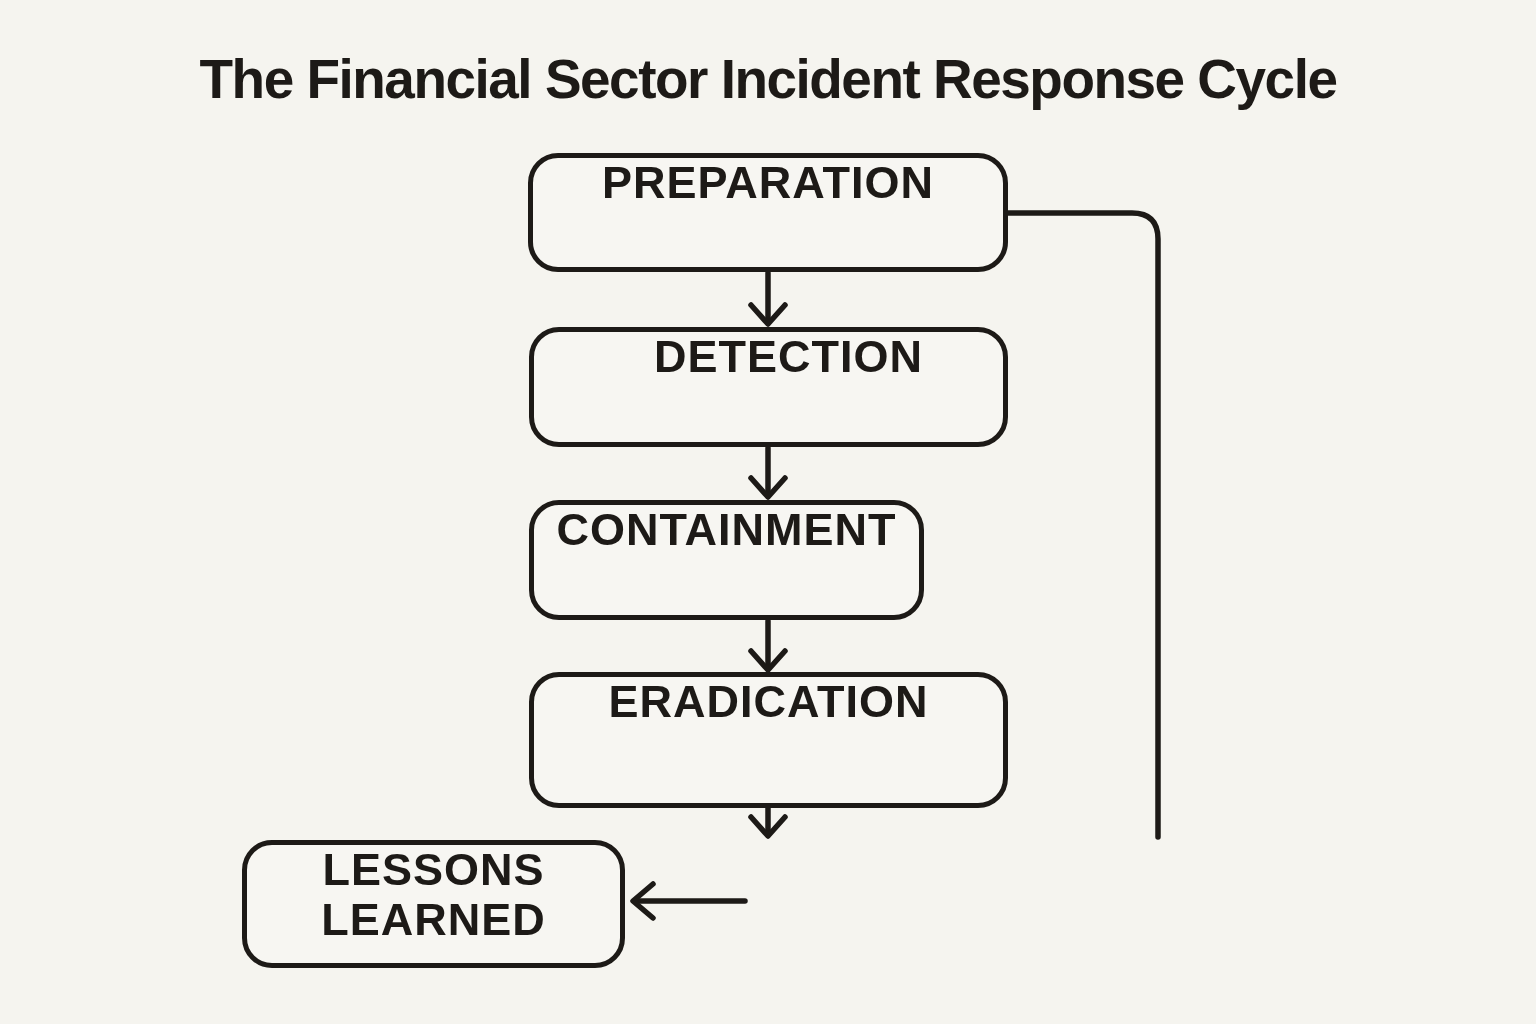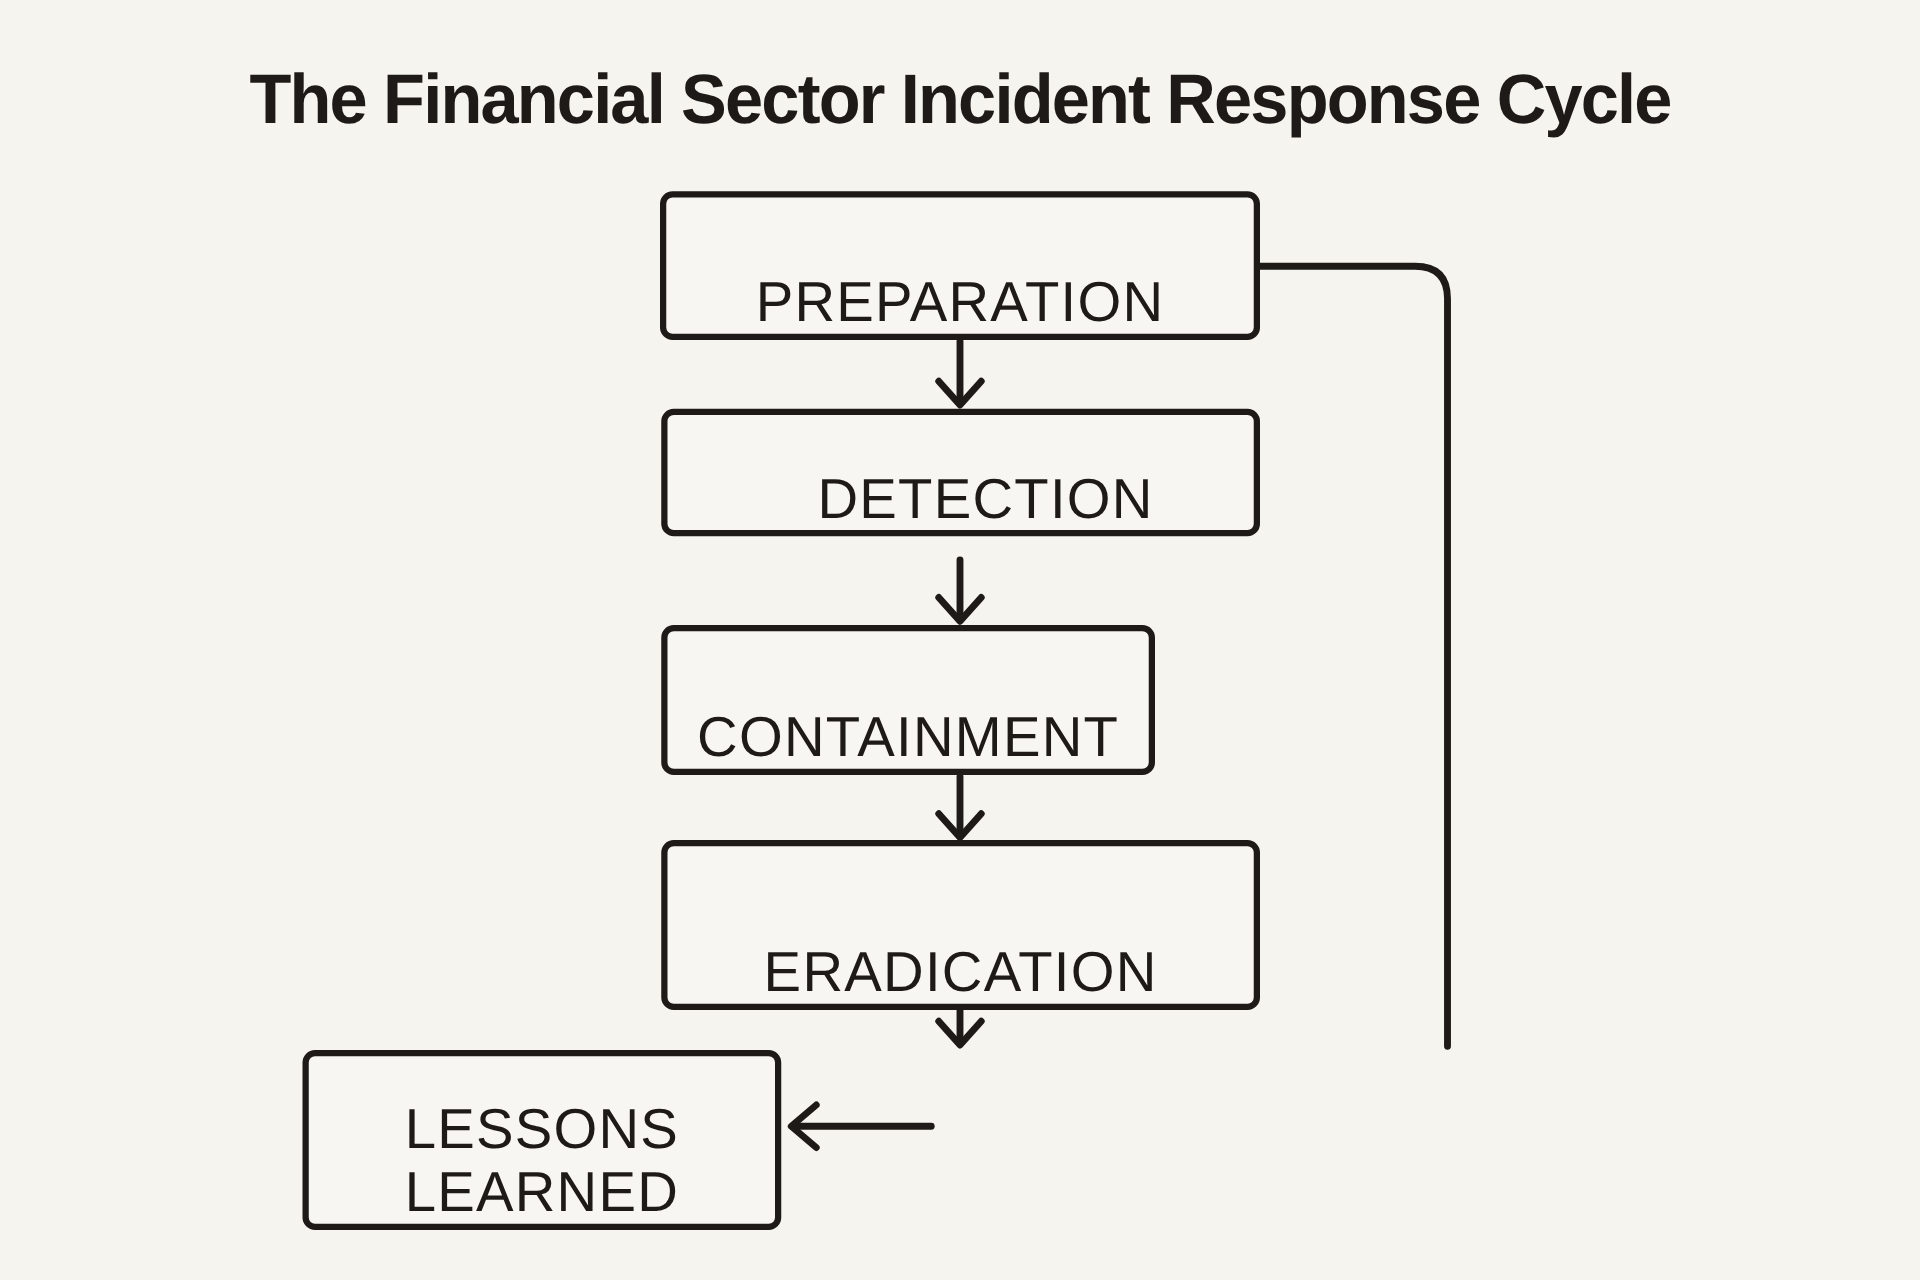--- a/index.html
+++ b/index.html
@@ -25,38 +25,38 @@
     text-align:center;
     font-size:56px;
     font-weight:700;
     letter-spacing:-1.5px;
     color:var(--ink);
     transform:scaleX(0.98);
   }
   .node{
     position:absolute;
     border:5px solid var(--ink);
-    border-radius:10px;
+    border-radius:30px;
     background:var(--box-fill);
     display:flex;
-    align-items:flex-end;
+    align-items:flex-start;
     justify-content:center;
     text-align:center;
     color:var(--ink);
-    font-weight:400;
+    font-weight:700;
     font-size:45px;
     letter-spacing:1px;
     line-height:1.12;
   }
   #node-preparation { left:528px; top:153px; width:480px; height:119px; }
-  #node-detection   { left:529px; top:327px; width:479px; height:102px;padding-left:40px; }
+  #node-detection   { left:529px; top:327px; width:479px; height:120px;padding-left:40px; }
   #node-containment { left:529px; top:500px; width:395px; height:120px; }
   #node-eradication { left:529px; top:672px; width:479px; height:136px; }
   #node-recovery    { left:745px; top:839px; width:450px; height:119px; }
-  #node-lessons     { left:242px; top:840px; width:383px; height:144px; padding:0 60px; }
+  #node-lessons     { left:242px; top:840px; width:383px; height:128px; padding:0 60px; }
   svg.connectors{
     position:absolute; left:0; top:0;
     width:1536px; height:1024px;
     pointer-events:none;
   }
   svg.connectors path{
     fill:none;
     stroke:var(--ink);
     stroke-width:5.5;
     stroke-linecap:round;

